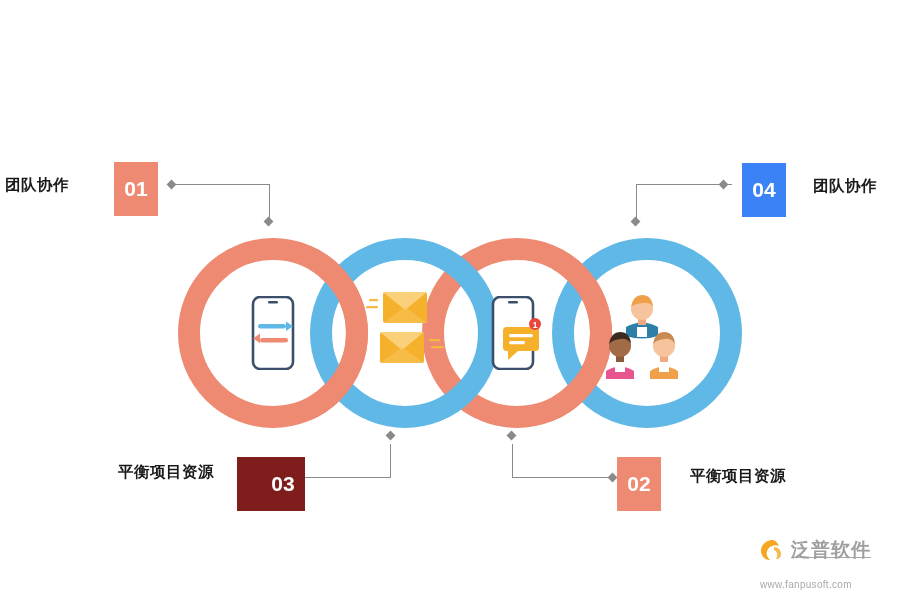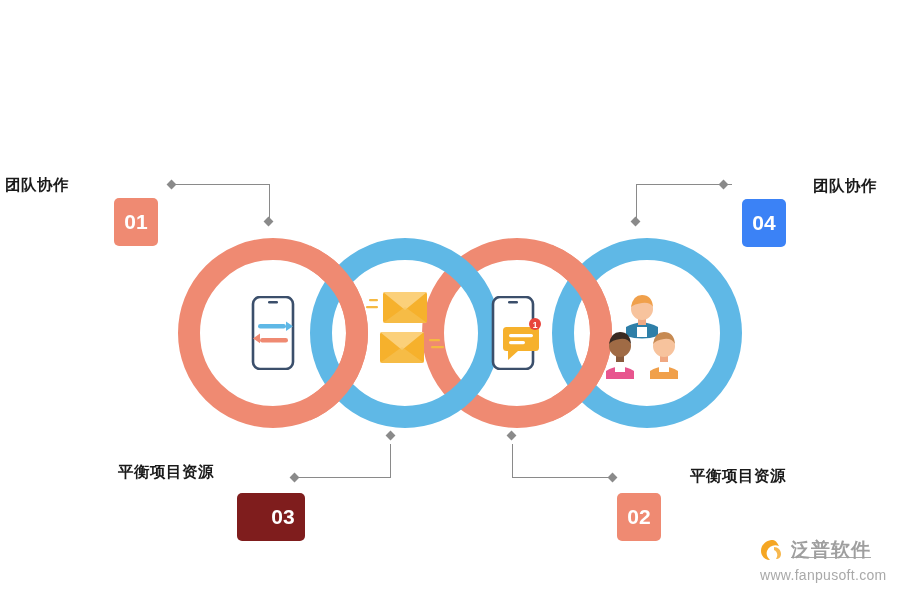--- a/index.html
+++ b/index.html
@@ -64,32 +64,31 @@
     width: 7px;
     height: 7px;
     background: #8a8a8a;
     transform: rotate(45deg);
   }
 
   
   .badge {
     position: absolute;
     width: 44px;
-    height: 48px;
-    border-radius: 5px;
+    height: 54px;
+    border-radius: 0;
     color: #ffffff;
     font-size: 21px;
     font-weight: bold;
     display: flex;
     align-items: center;
     justify-content: center;
     letter-spacing: 0px;
     line-height: 1.05;
     text-align: center;
-    margin-top: 36px;
   }
   .badge-01 { left: 114px; top: 162px; background: #ef8a72; width: 44px; }
   .badge-04 { left: 742px; top: 163px; background: #3b82f6; }
   .badge-03 { left: 237px; top: 457px; background: #7f1d1d; padding-left: 24px; }
   .badge-02 { left: 617px; top: 457px; background: #ef8a72; }
 
   
   .label {
     position: absolute;
     color: #1a1a1a;
@@ -118,23 +117,23 @@
     gap: 5px;
     text-decoration: underline;
   }
   .wm-name {
     font-size: 19px;
     font-weight: bold;
     color: #9f9f9f;
     letter-spacing: 1px;
   }
   .wm-url {
-    font-size: 14px;
+    font-size: 10px;
     color: #a9a9a9;
-    margin-top: 4px;
+    margin-top: 16px;
     letter-spacing: 0.3px;
   }
 </style>
 </head>
 <body>
 
 <div id="stage">
 
   <div class="conn h" style="left:170px; top:184px; width:100px;"></div>
   <div class="conn v" style="left:269px; top:184px; height:34px;"></div>

